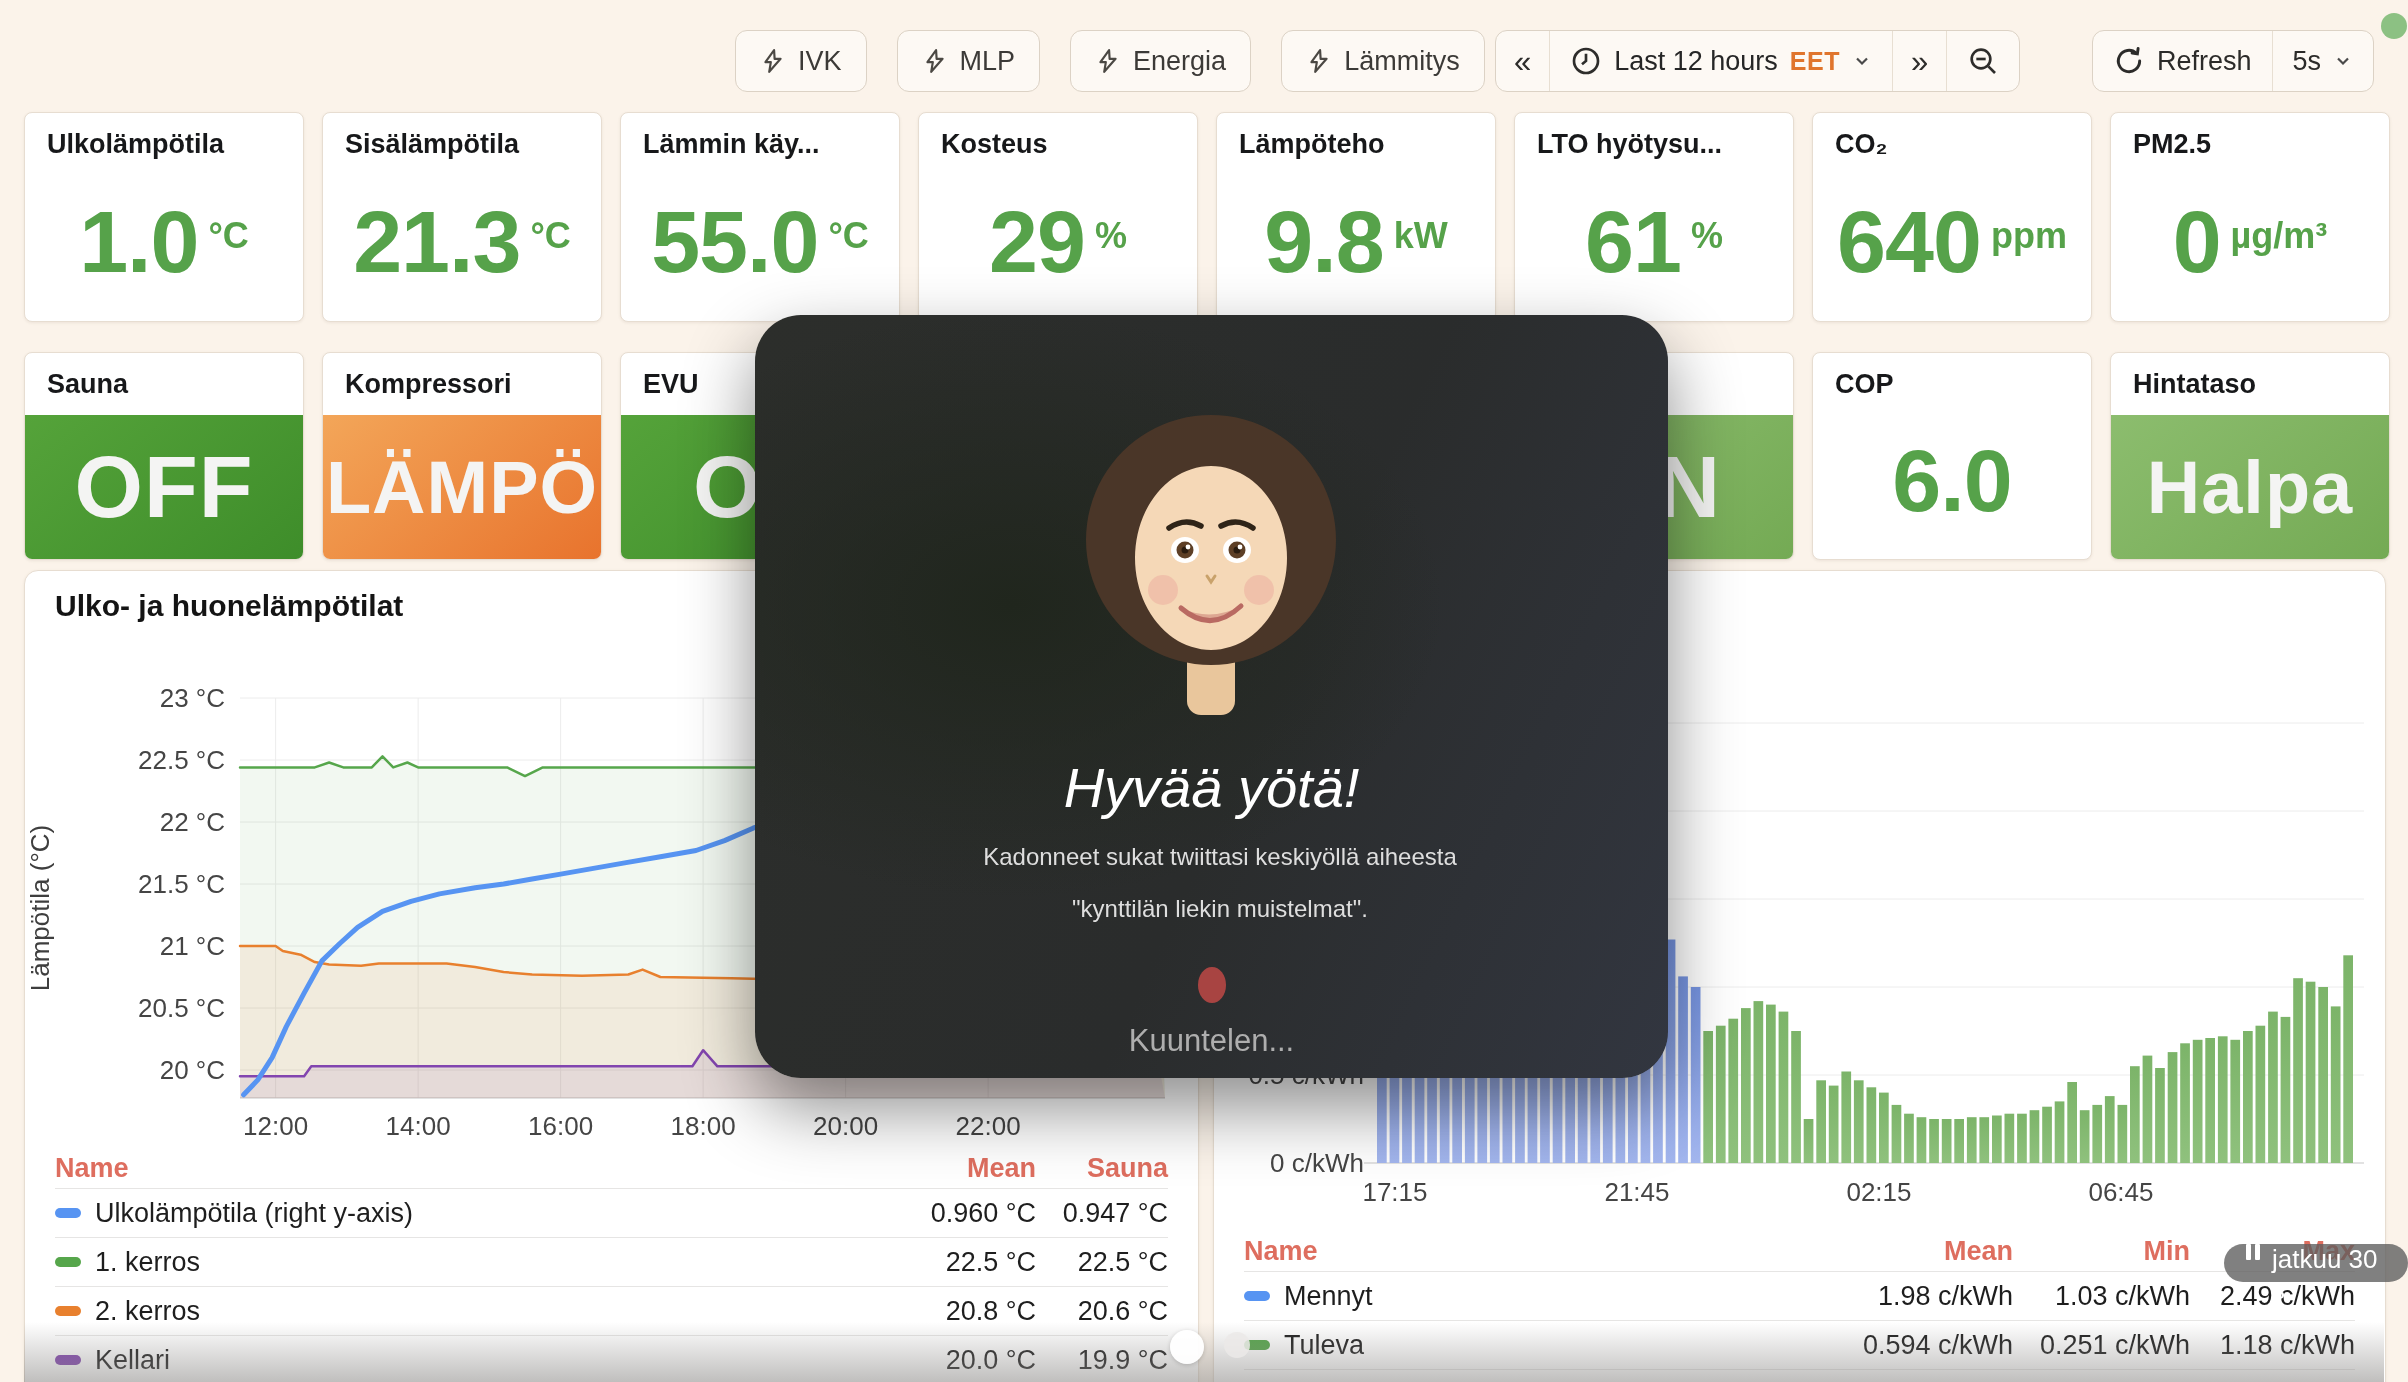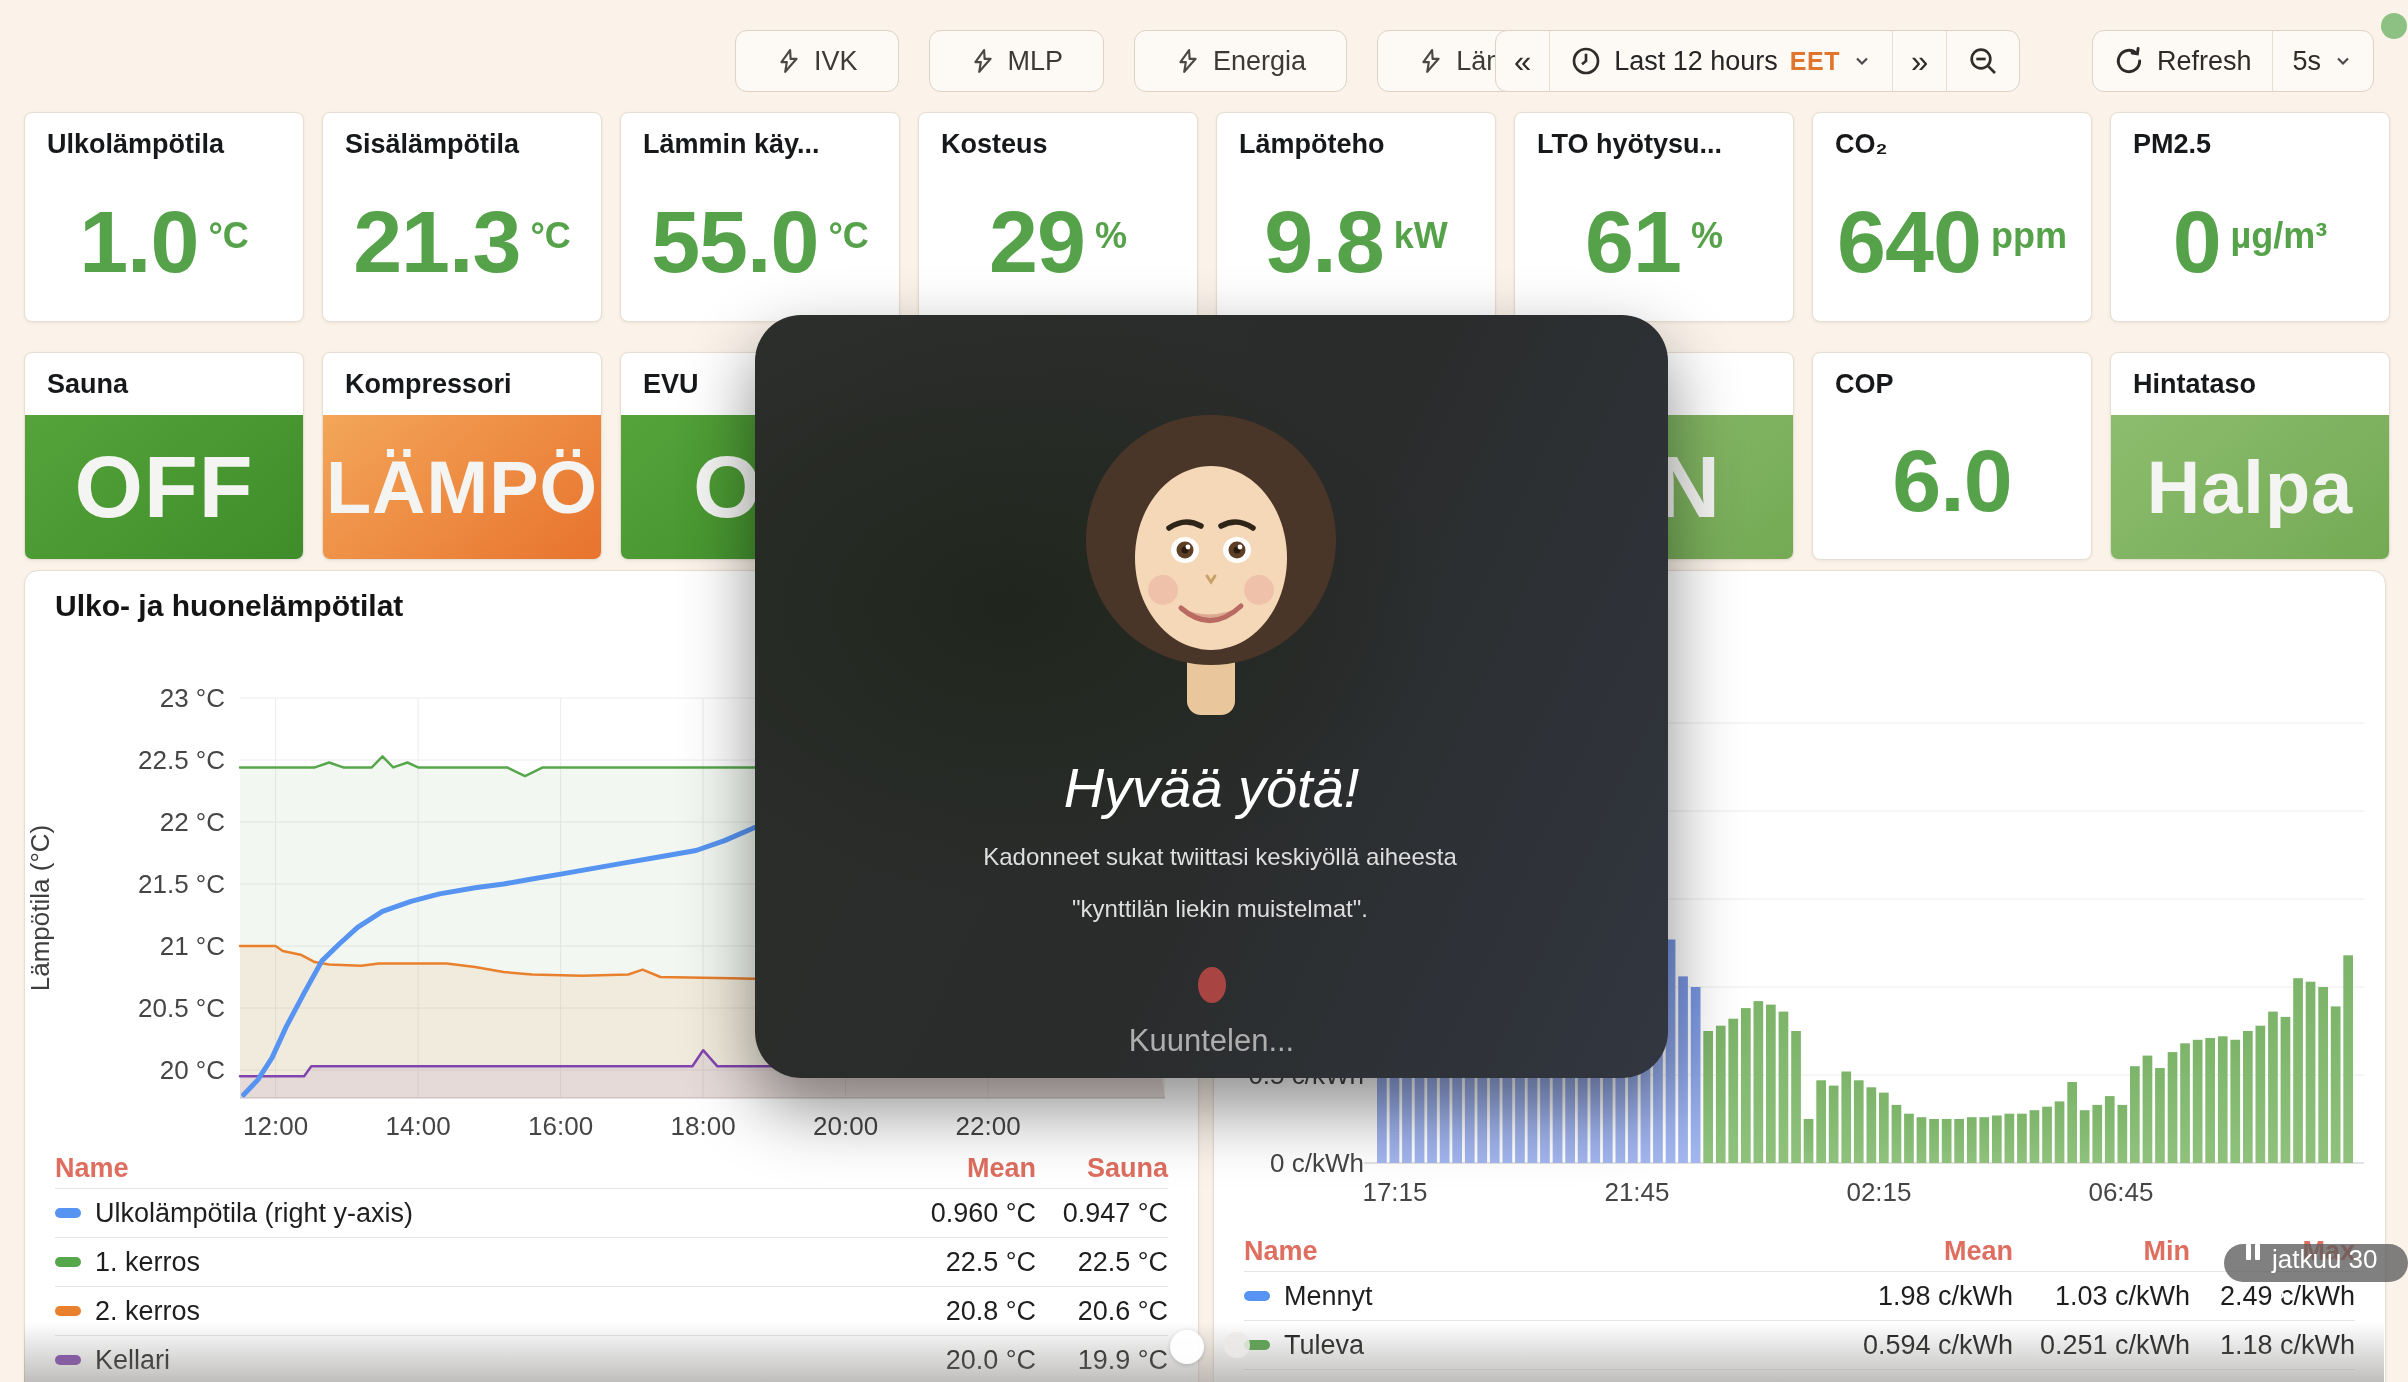--- a/index.html
+++ b/index.html
@@ -5,21 +5,21 @@
   html,body{margin:0;padding:0;}
   body{
     width:2408px;height:1382px;position:relative;overflow:hidden;
     background:#fbf3ea;
     font-family:"Liberation Sans","DejaVu Sans",sans-serif;
     -webkit-font-smoothing:antialiased;
   }
   
   .toolbar-left{position:absolute;left:735px;top:30px;display:flex;gap:30px;}
   .tb-btn{
-    height:62px;display:flex;align-items:center;gap:12px;padding:0 40px;
+    height:62px;display:flex;align-items:center;gap:12px;padding:0 24px;
     background:#fdf9f4;border:1px solid #dcd2c5;border-radius:12px;
     font-size:27px;color:#3c3a37;box-sizing:border-box;
   }
   .pill{position:absolute;top:30px;height:62px;display:flex;align-items:stretch;
     background:#fdf9f4;border:1px solid #dcd2c5;border-radius:12px;box-sizing:border-box;}
   .pill .seg{display:flex;align-items:center;padding:0 20px;gap:12px;}
   .pill .seg + .seg{border-left:1px solid #e8dfd2;}
   .timepill{left:1495px;}
   .refreshpill{left:2092px;justify-content:flex-end;}
   .arrow-glyph{font-size:31px;color:#2e2d2b;line-height:1;}

